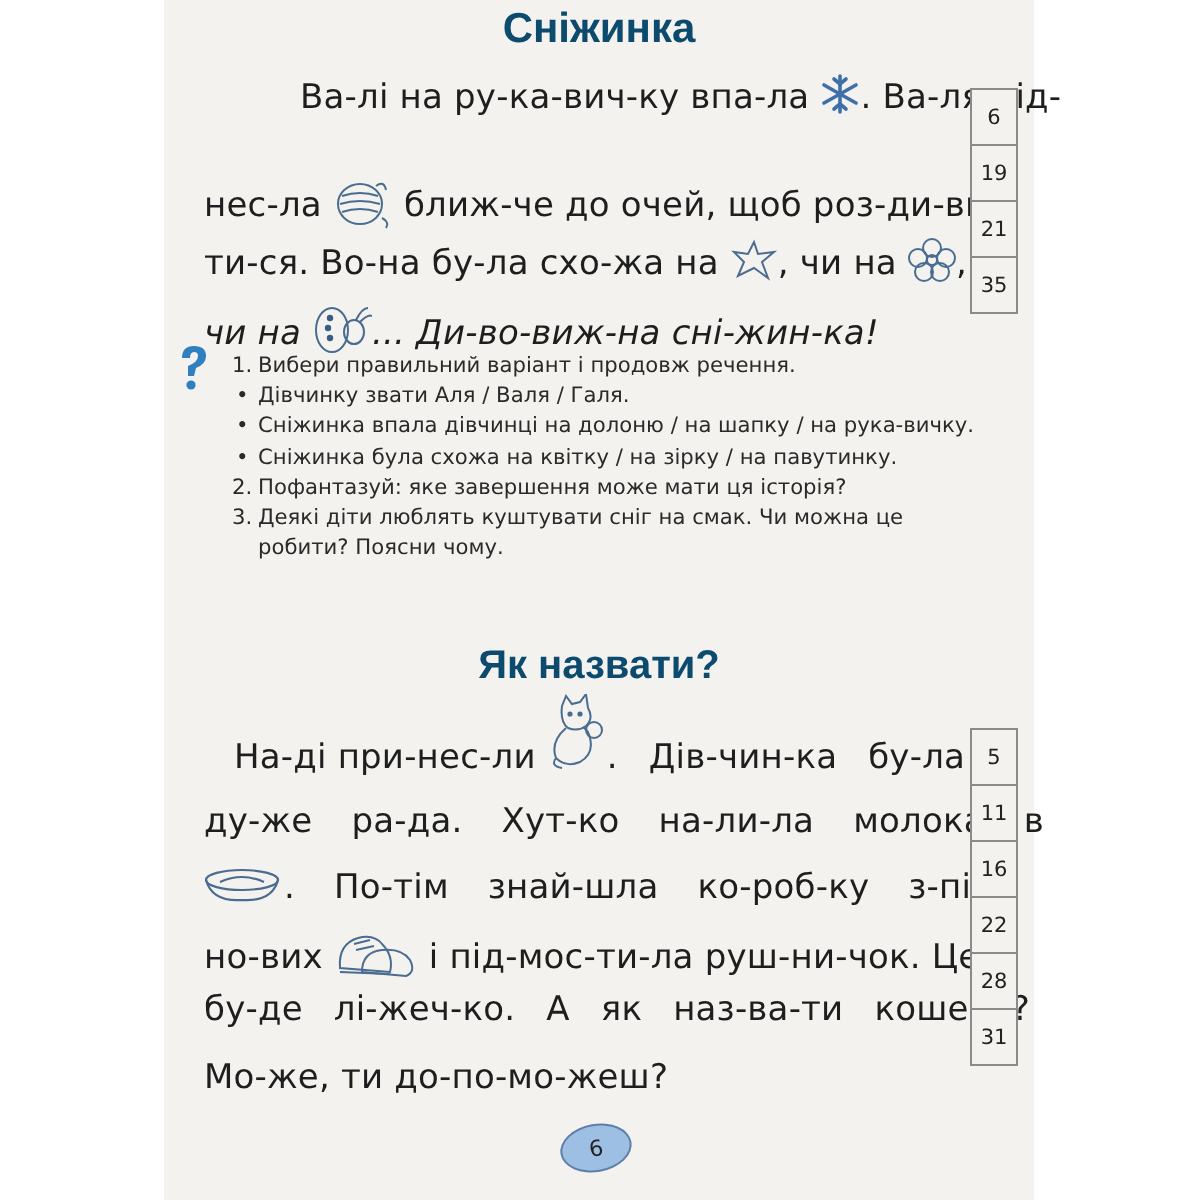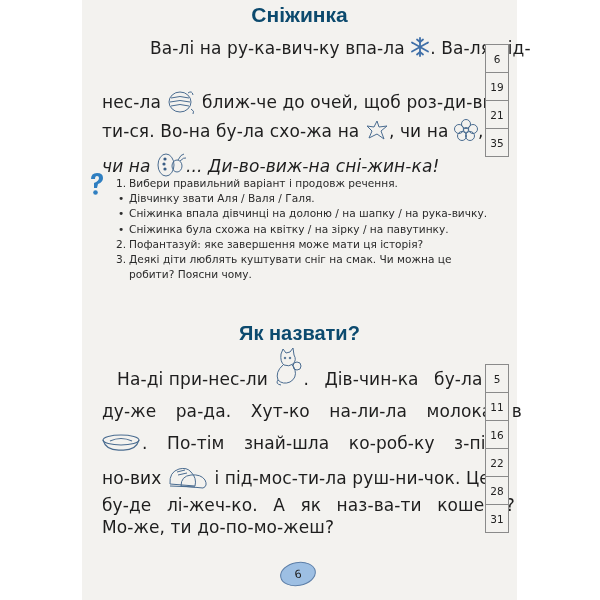--- a/index.html
+++ b/index.html
@@ -164,21 +164,21 @@
               <path d="M14 22 Q14 12 24 11 Q34 10 38 16 Q41 22 36 24 Z"></path>
               <path d="M10 8 L18 6"></path>
               <path d="M11 11 L20 9"></path>
               <path d="M3 22 L28 23"></path>
             </g>
           </svg></span><span> і під-мос-ти-ла руш-ни-чок. Це</span>
     </div>
     <div class="line" style="left:20px; top:495px; word-spacing:10px;">
       <span>бу-де лі-жеч-ко. А як наз-ва-ти кошеня?</span>
     </div>
-    <div class="line" style="left:20px; top:517px;">
+    <div class="line" style="left:20px; top:529px;">
       <span>Мо-же, ти до-по-мо-жеш?</span>
     </div>
   </div>
 
   <div class="counter" style="left:403px; top:364px;">
     <div class="cell">5</div>
     <div class="cell">11</div>
     <div class="cell">16</div>
     <div class="cell">22</div>
     <div class="cell">28</div>

